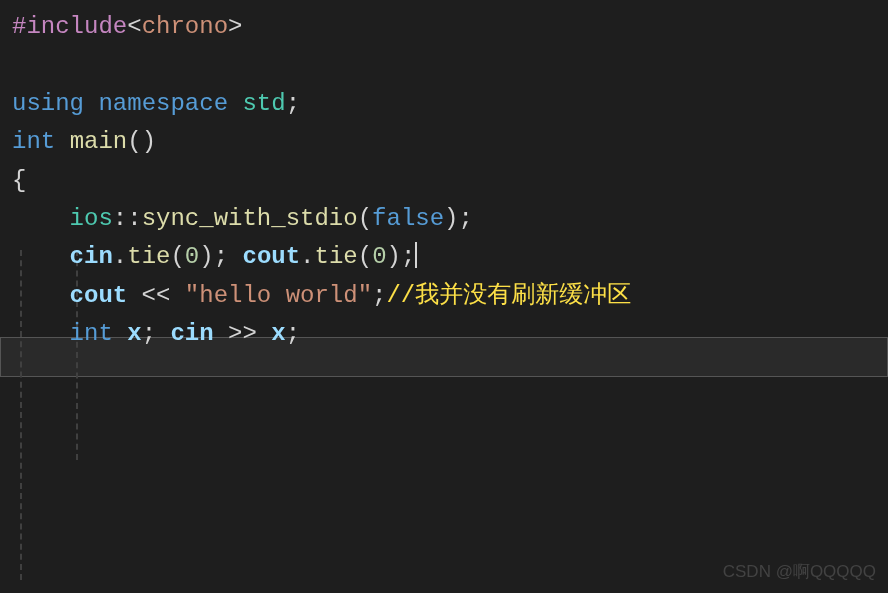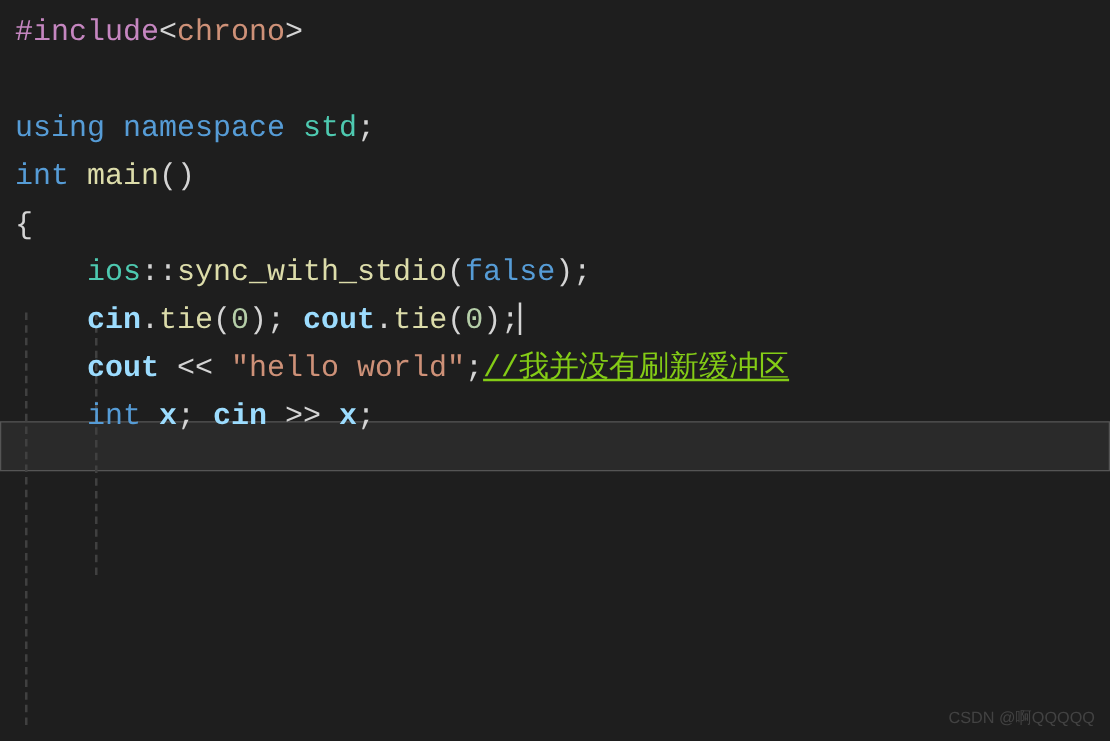--- a/index.html
+++ b/index.html
@@ -58,36 +58,36 @@
     .angle-bracket { color: #d4d4d4; }
     .keyword { color: #569cd6; text-align: center; }
     .type { color: #569cd6; text-align: center; }
     .namespace { color: #4ec9b0; margin-top: 20px; }
     .function { color: #dcdcaa; }
     .variable { color: #9cdcfe; font-weight: bold; }
     .punctuation { color: #d4d4d4; }
     .number { color: #b5cea8; }
     .string { color: #ce9178; }
     .constant { color: #569cd6; }
-    .comment { color: #84cc16; text-decoration: underline; }
+    .comment { color: #fde047; }
     .operator { color: #d4d4d4; }
     .cursor {
       display: inline-block;
       width: 2px;
       height: 26px;
       background-color: #d4d4d4;
       vertical-align: text-bottom;
       margin-bottom: 2px;
     }
     .watermark {
       position: absolute;
       bottom: 8px;
       right: 12px;
       color: #666;
-      font-size: 13px;
+      font-size: 17px;
       font-family: sans-serif;
       opacity: 0.5;
     }
   </style>
 </head>
 <body>
 
 <div class="highlighted-line"></div>
 <div class="indent-guide"></div>
 <div class="indent-guide2"></div>

